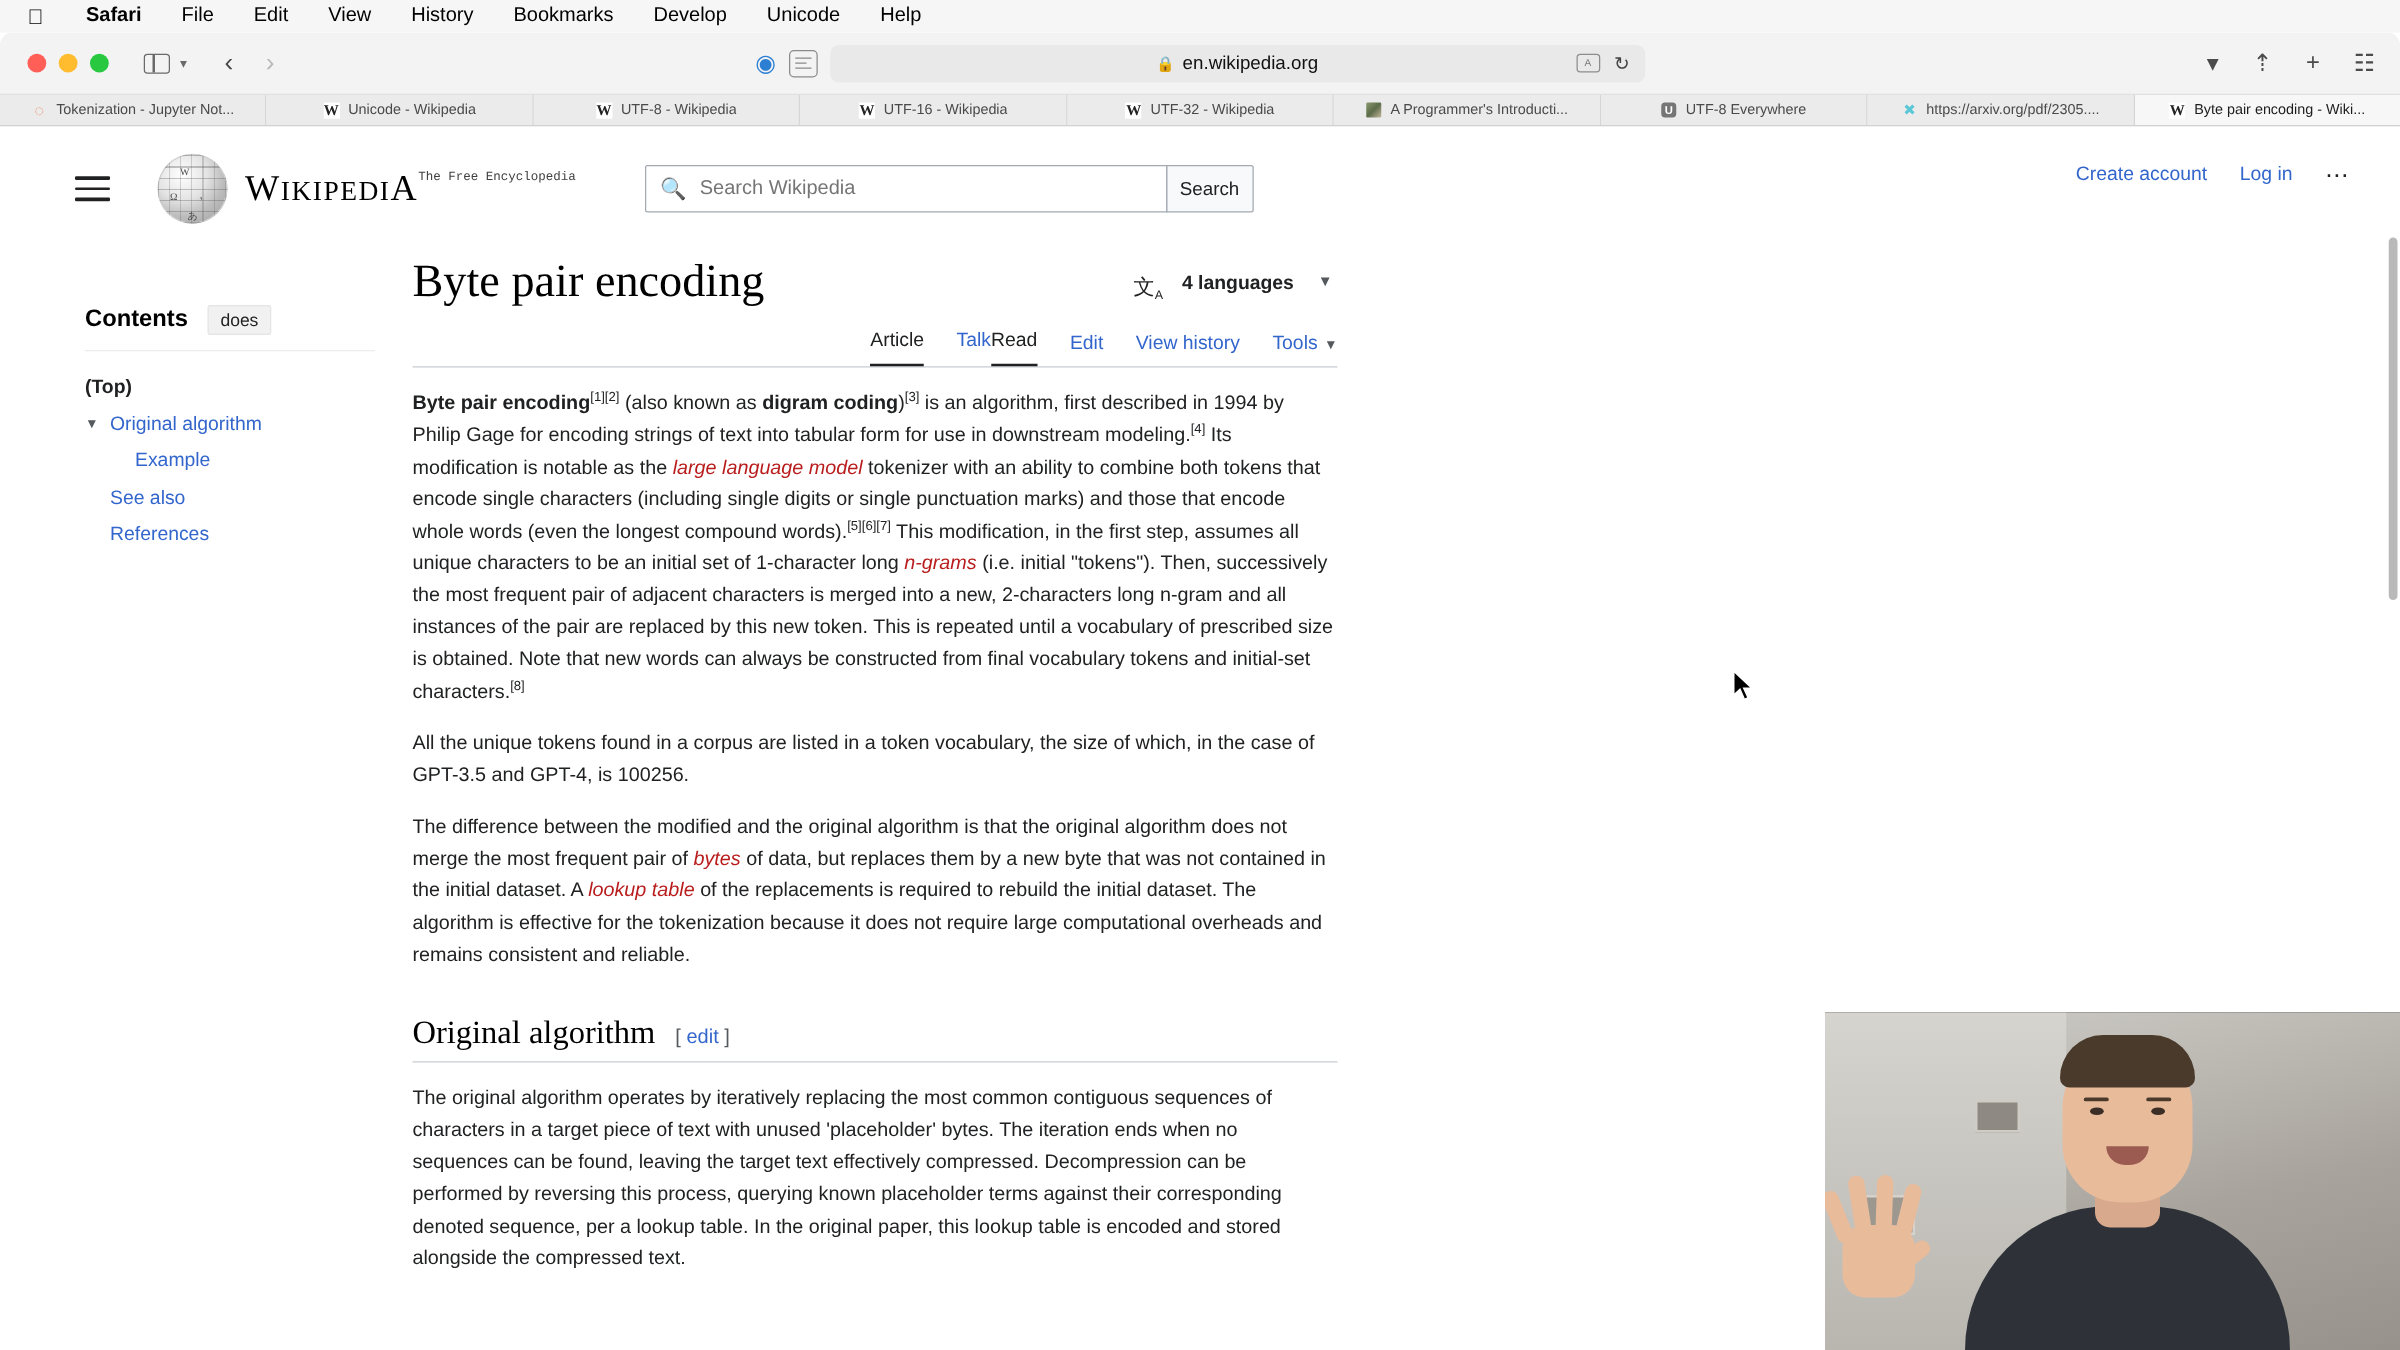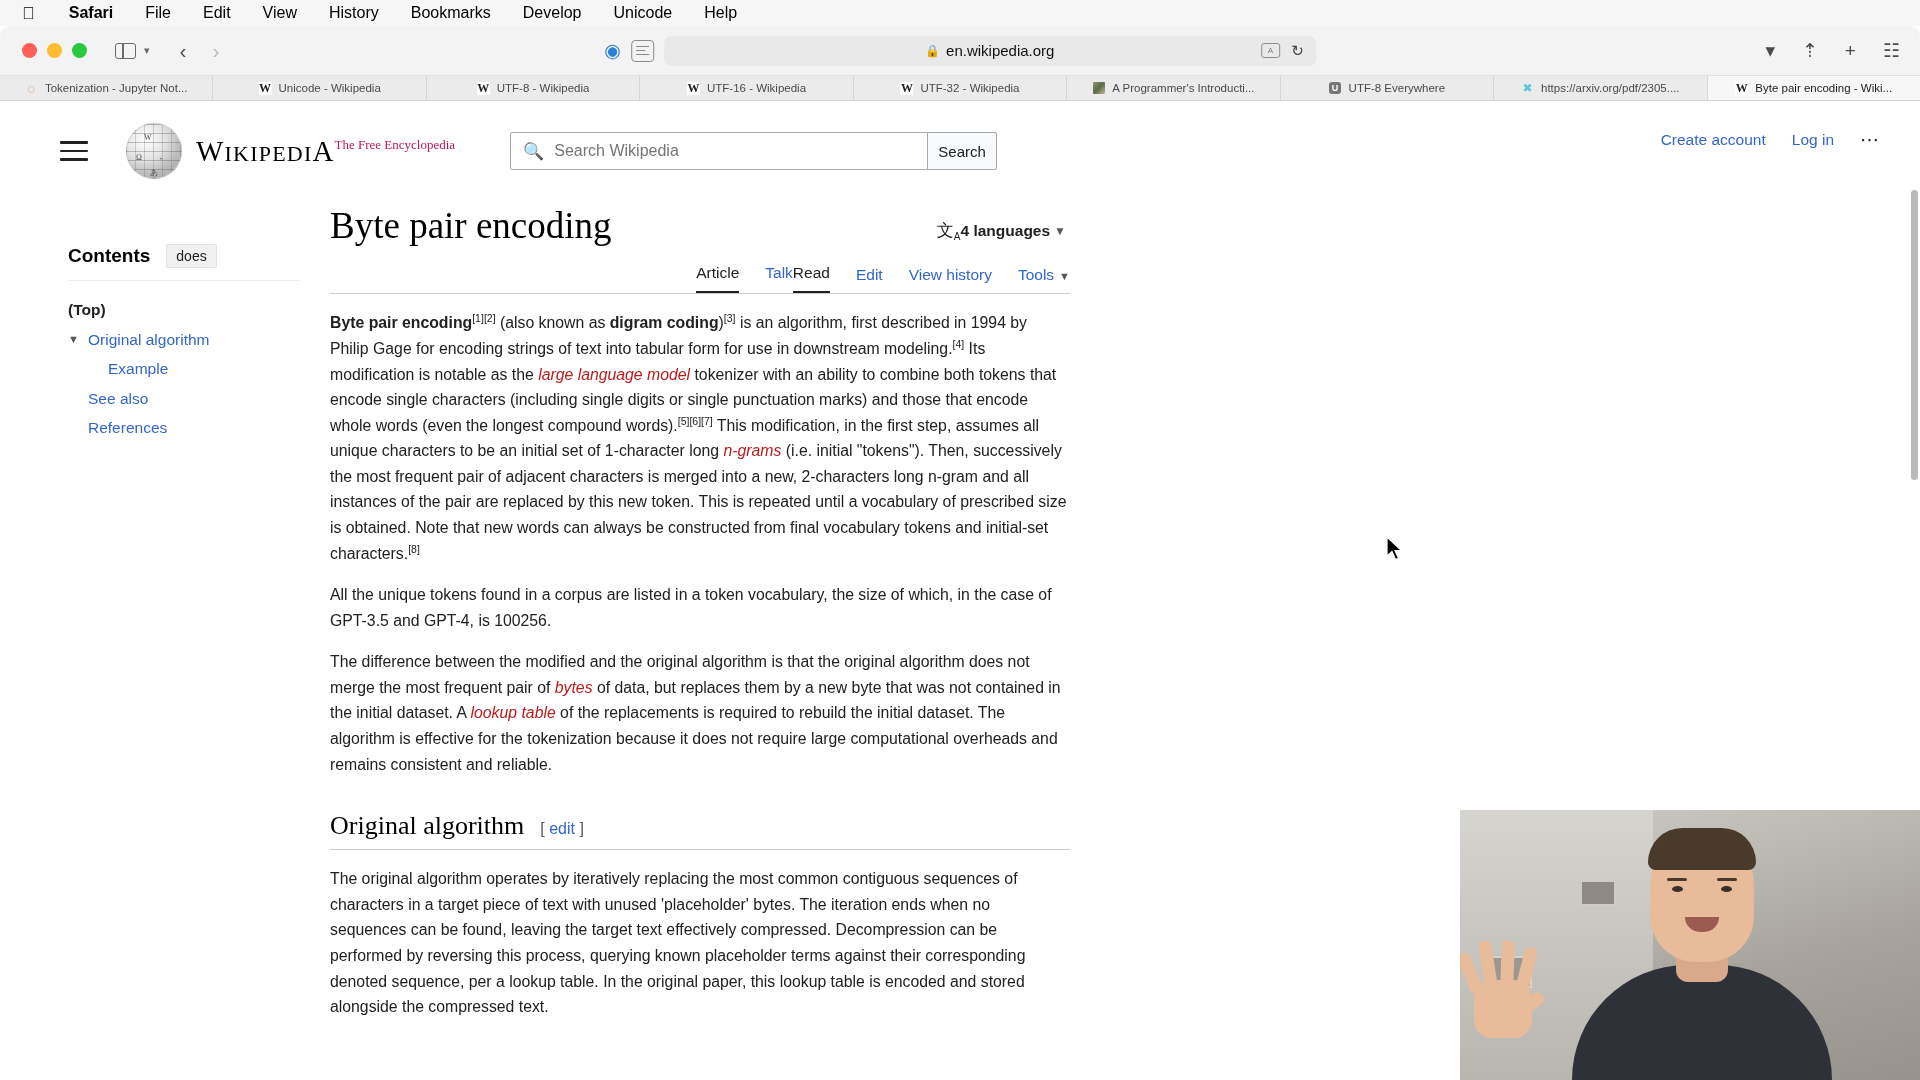--- a/index.html
+++ b/index.html
@@ -162,22 +162,22 @@
   .globe span {
     position:absolute; font-size:8px; color:#4a4a4a; font-family:"Liberation Serif",serif;
   }
   .wordmark { display:flex; flex-direction:row; }
   .wordmark .wm1 {
     font-family:"Liberation Serif", serif;
     font-size:29px; letter-spacing:1.2px; color:#000;
   }
   .wordmark .wm1 .small { font-size:22px; }
   .wordmark .wm2 {
-    font-family:Liberation Serif, serif;
-    font-size:13px; color:#be185d; margin-top:2px;
+    font-family:Liberation Mono, monospace;
+    font-size:10px; color:#404040; margin-top:2px;
   }
 
   .searchwrap { margin-left:55px; display:flex; }
   .searchbox {
     width:418px; height:38px;
     border:1px solid #a2a9b1; border-radius:2px 0 0 2px;
     display:flex; align-items:center; padding-left:12px;
     background:#fff;
   }
   .searchbox .mag { font-size:17px; color:#54595d; margin-right:10px; }
@@ -223,21 +223,21 @@
   .toc li.lvl2 { padding-left:40px; }
 
   .article { flex:1; padding-right:260px; max-width:1000px; }
   .title-row { display:flex; align-items:flex-end; justify-content:space-between; }
   h1.title {
     font-family:"Liberation Serif", serif;
     font-size:37px; font-weight:normal; color:#000;
     line-height:1.2;
   }
   .langsel {
-    display:flex; align-items:center; gap:0;
+    display:flex; gap:15px;
     font-size:15.5px; color:#202122; font-weight:bold;
     padding-bottom:6px; padding-right:4px;
   }
   .langsel .lang-ico { font-size:17px; font-weight:normal; color:#202122; }
   .langsel .cv { font-size:12px; font-weight:normal; color:#54595d; margin-left:4px;}
 
   .tabs-row {
     display:flex; align-items:flex-end; justify-content:flex-end;
     border-bottom:1px solid #c8ccd1;
     margin-top:16px;

